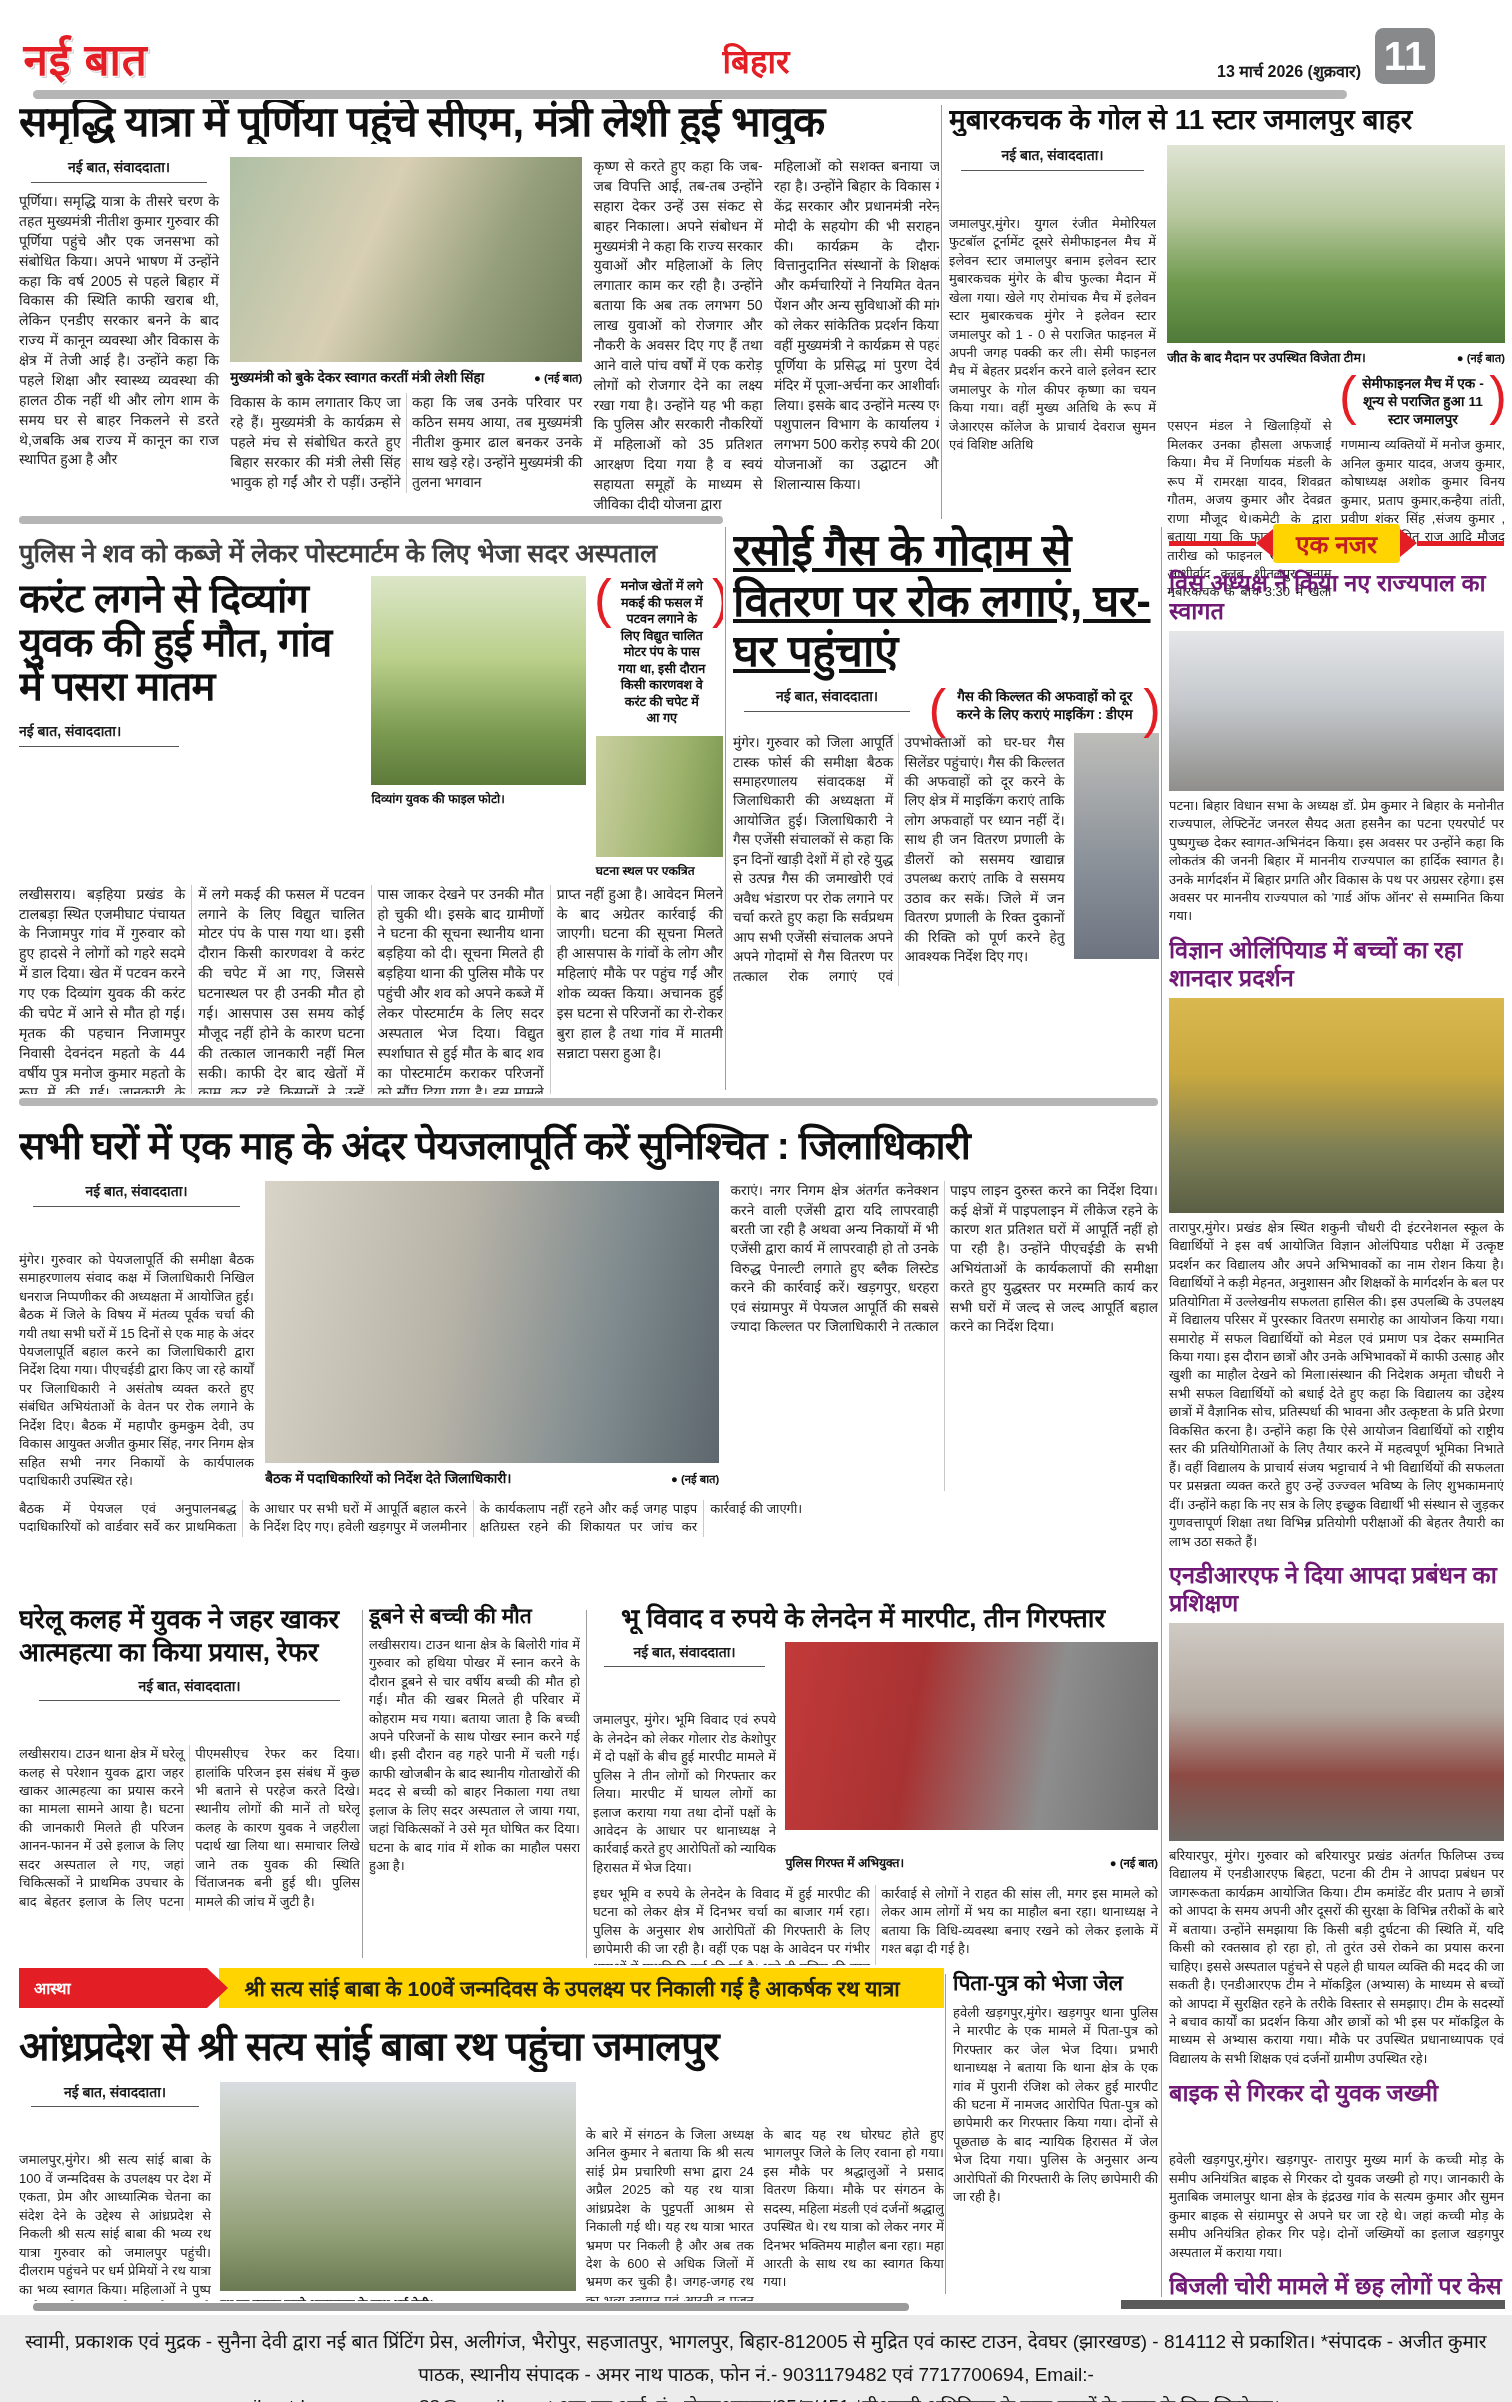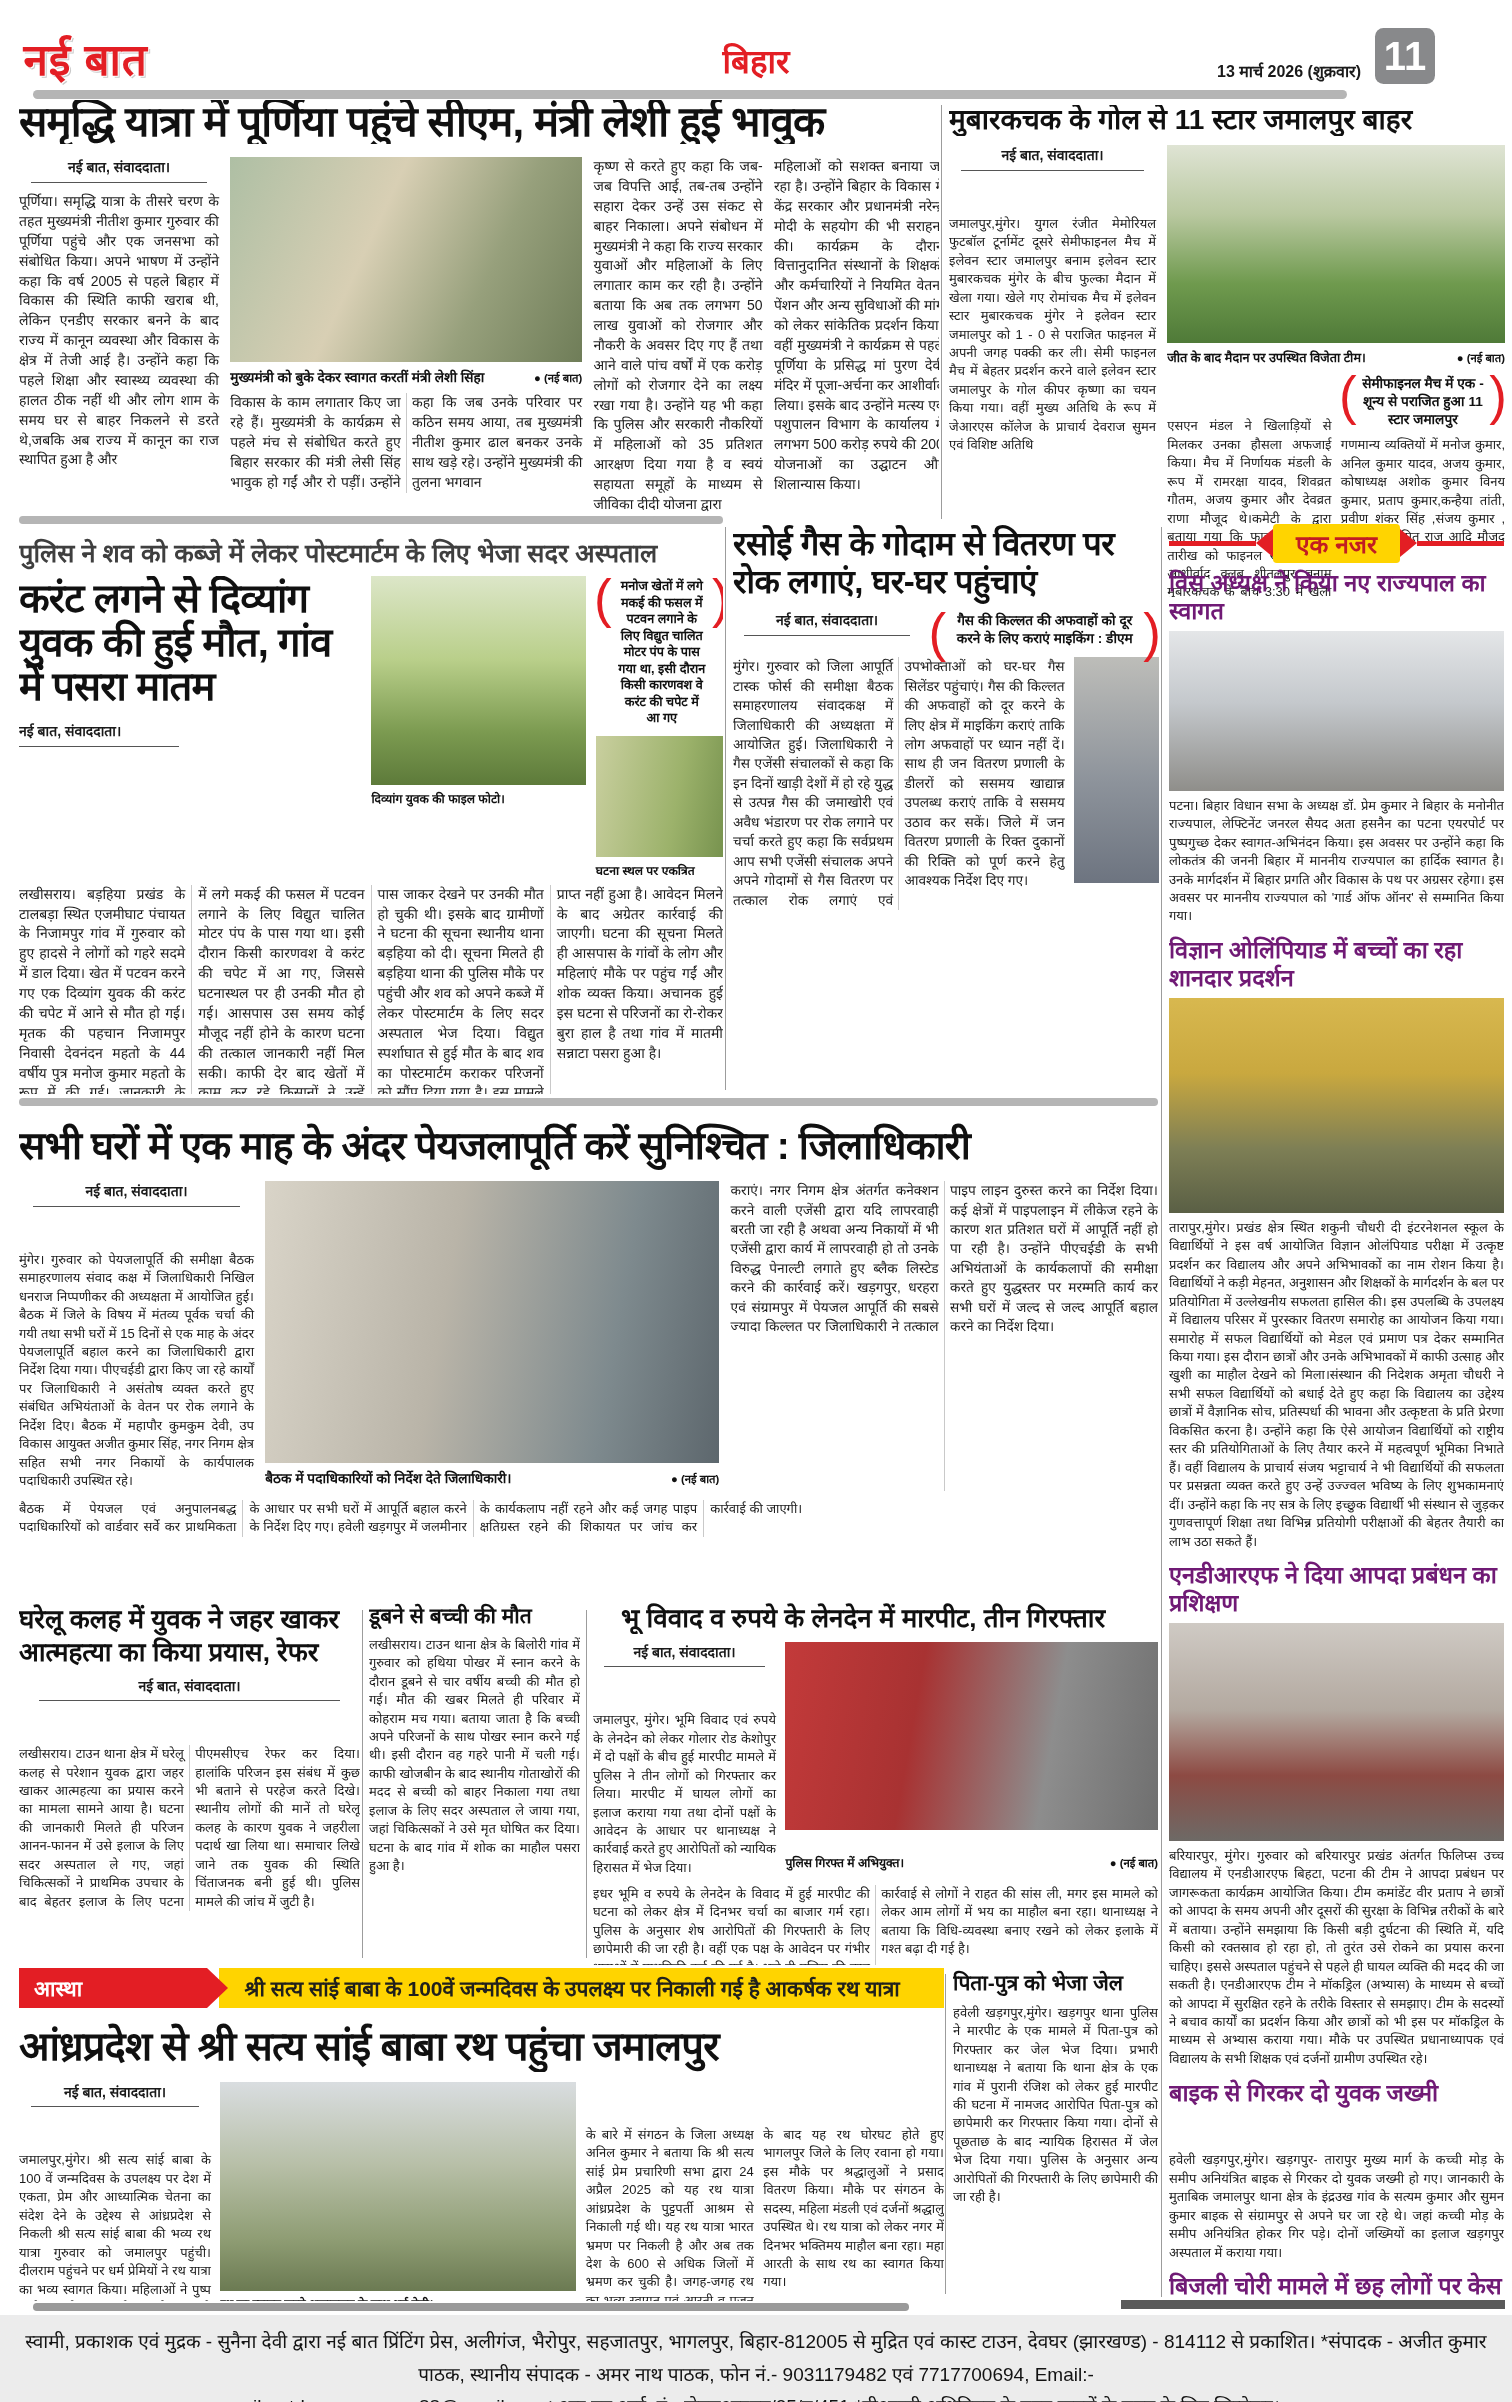--- a/index.html
+++ b/index.html
@@ -65,21 +65,21 @@
 
   
   #electro { left:19px; top:516px; width:704px; height:578px; }
   #electro .kicker { font-size:25.4px; font-weight:900; color:#3f3f3f; margin:11.3px 0 7.5px 0; }
   #electro .head { font-size:40px; line-height:1.1; letter-spacing:-0.9px; }
   .el-grid { display:grid; grid-template-columns:343px 215px 132px; gap:9.4px; height:299px; overflow:hidden; }
   .el-body { column-count:4; column-gap:13px; column-rule:0.9px solid #c9c9c9; margin-top:9.4px; }
 
   
   #lpg { left:733px; top:525px; width:426px; height:567px; }
-  #lpg .head { font-size:33px; line-height:1.15; letter-spacing:-0.5px; }
+  #lpg .head { font-size:44px; line-height:1.15; letter-spacing:-0.5px;text-decoration:underline; }
   .lpg-top { display:grid; grid-template-columns:188px 1fr; gap:9.4px; margin:9.4px 0 7.5px 0; align-items:start; }
   .lpg-grid { display:grid; grid-template-columns:1fr 85px; gap:9.4px; }
 
   
   #onelook { left:1169px; top:524px; width:335px; height:1776px; }
   .ol-head { display:flex; align-items:center; margin-bottom:7.5px; }
   .ol-line { flex:1; height:4.7px; background:#e31e24; }
   .ol-chev-l { width:0; height:0; border-top:14px solid transparent; border-bottom:14px solid transparent; border-right:17px solid #e31e24; }
   .ol-chev-r { width:0; height:0; border-top:14px solid transparent; border-bottom:14px solid transparent; border-left:17px solid #e31e24; }
   .ol-label { background:#ffd400; color:#c21d22; font-weight:900; font-size:24.5px; padding:2.8px 22.6px; border-radius:3.8px; }
@@ -98,21 +98,21 @@
   #poison .head { font-size:26px; line-height:1.25; }
   #drowning { left:369px; top:1603px; width:211px; height:362px; }
   #drowning .head { font-size:21px; line-height:1.2; }
   #fight { left:593px; top:1603px; width:565px; height:362px; }
   #fight .head { font-size:26px; line-height:1.2;margin-left:28px; }
   .fg-grid { display:grid; grid-template-columns:183px 1fr; gap:9.4px; margin-top:7.5px; }
 
   
   #rath { left:19px; top:1968px; width:925px; height:333px; }
   .faith-row { display:flex; align-items:stretch; height:40px; }
-  .faith-label { background:#e31e24; color:#fff; font-weight:900; font-size:21px; width:188px;
+  .faith-label { background:#e31e24; color:#fff; font-weight:900; font-size:16px; width:188px;
                  display:flex; align-items:center; padding-left:15px; }
   .faith-chev { width:0; height:0; border-top:20px solid transparent; border-bottom:20px solid transparent; border-left:21px solid #e31e24; margin-right:-9.4px; z-index:2; }
   .faith-strip { background:#ffd400; color:#20201c; font-weight:900; font-size:21px; flex:1;
                  display:flex; align-items:center; padding-left:26px; }
   #rath .head { font-size:40px; letter-spacing:-0.9px; margin-top:9.4px; }
   .rt-grid { display:grid; grid-template-columns:192px 356px 168px 1fr; gap:9.4px; margin-top:9.4px; }
 
   
   #fatherson { left:953px; top:1970px; width:205px; height:330px; }
   #fatherson .head { font-size:21px; line-height:1.25; }

